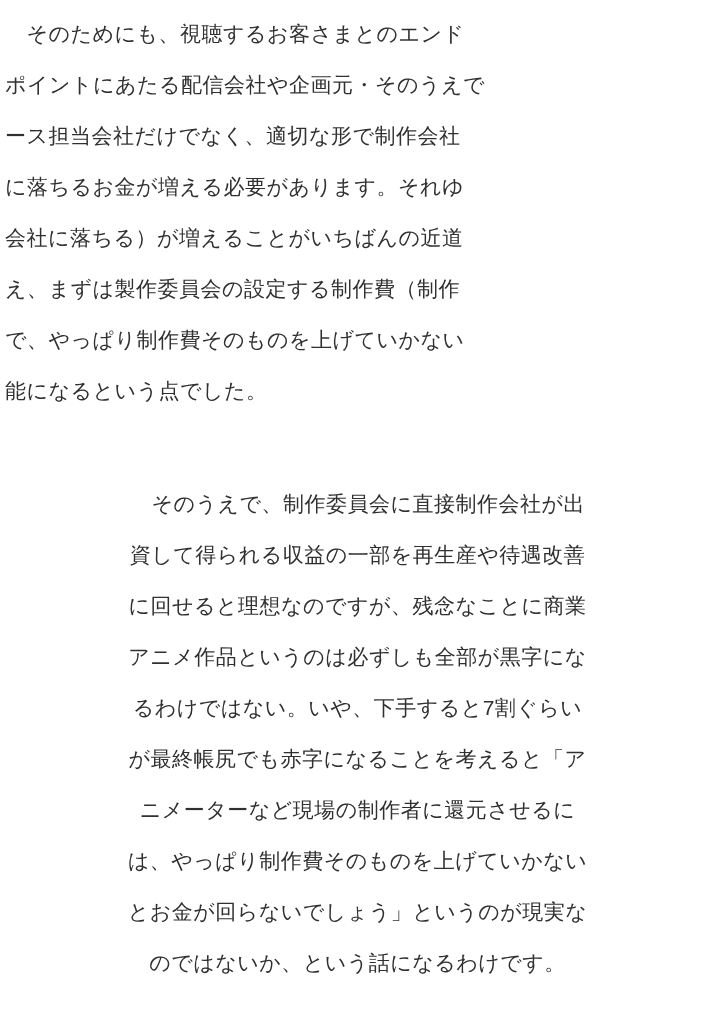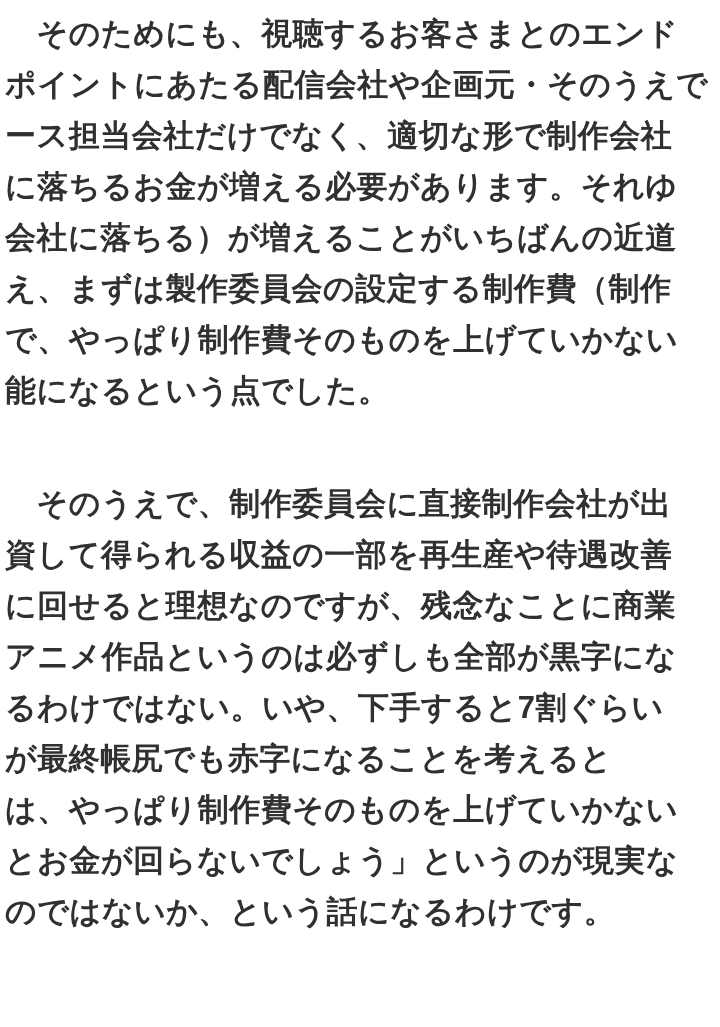--- a/index.html
+++ b/index.html
@@ -16,31 +16,31 @@
   .article {
     padding: 8px 10px 0 5px;
     color: #303030;
   }
   .paragraph {
     margin: 0;
     padding: 0;
   }
   .paragraph + .paragraph {
     margin-top: 62px;
+    text-align: center;
   }
   .text-line {
     display: block;
-    font-size: 31px;
+    font-size: 21px;
     line-height: 51px;
     height: 51px;
     letter-spacing: 0.5px;
     white-space: pre;
     overflow: hidden;
     color: #303030;
-    font-weight: bold;
   }
 </style>
 </head>
 <body>
 
 <div class="article">
 
   <p class="paragraph">
     <span class="text-line">　そのためにも、視聴するお客さまとのエンド</span>
     <span class="text-line">ポイントにあたる配信会社や企画元・そのうえで</span>
@@ -51,19 +51,20 @@
     <span class="text-line">で、やっぱり制作費そのものを上げていかない</span>
     <span class="text-line">能になるという点でした。</span>
   </p>
 
   <p class="paragraph">
     <span class="text-line">　そのうえで、制作委員会に直接制作会社が出</span>
     <span class="text-line">資して得られる収益の一部を再生産や待遇改善</span>
     <span class="text-line">に回せると理想なのですが、残念なことに商業</span>
     <span class="text-line">アニメ作品というのは必ずしも全部が黒字にな</span>
     <span class="text-line">るわけではない。いや、下手すると7割ぐらい</span>
-    <span class="text-line">が最終帳尻でも赤字になることを考えると</span>
+    <span class="text-line">が最終帳尻でも赤字になることを考えると「ア</span>
+    <span class="text-line">ニメーターなど現場の制作者に還元させるに</span>
     <span class="text-line">は、やっぱり制作費そのものを上げていかない</span>
     <span class="text-line">とお金が回らないでしょう」というのが現実な</span>
     <span class="text-line">のではないか、という話になるわけです。</span>
   </p>
 
 </div>
 
 </body></html>

